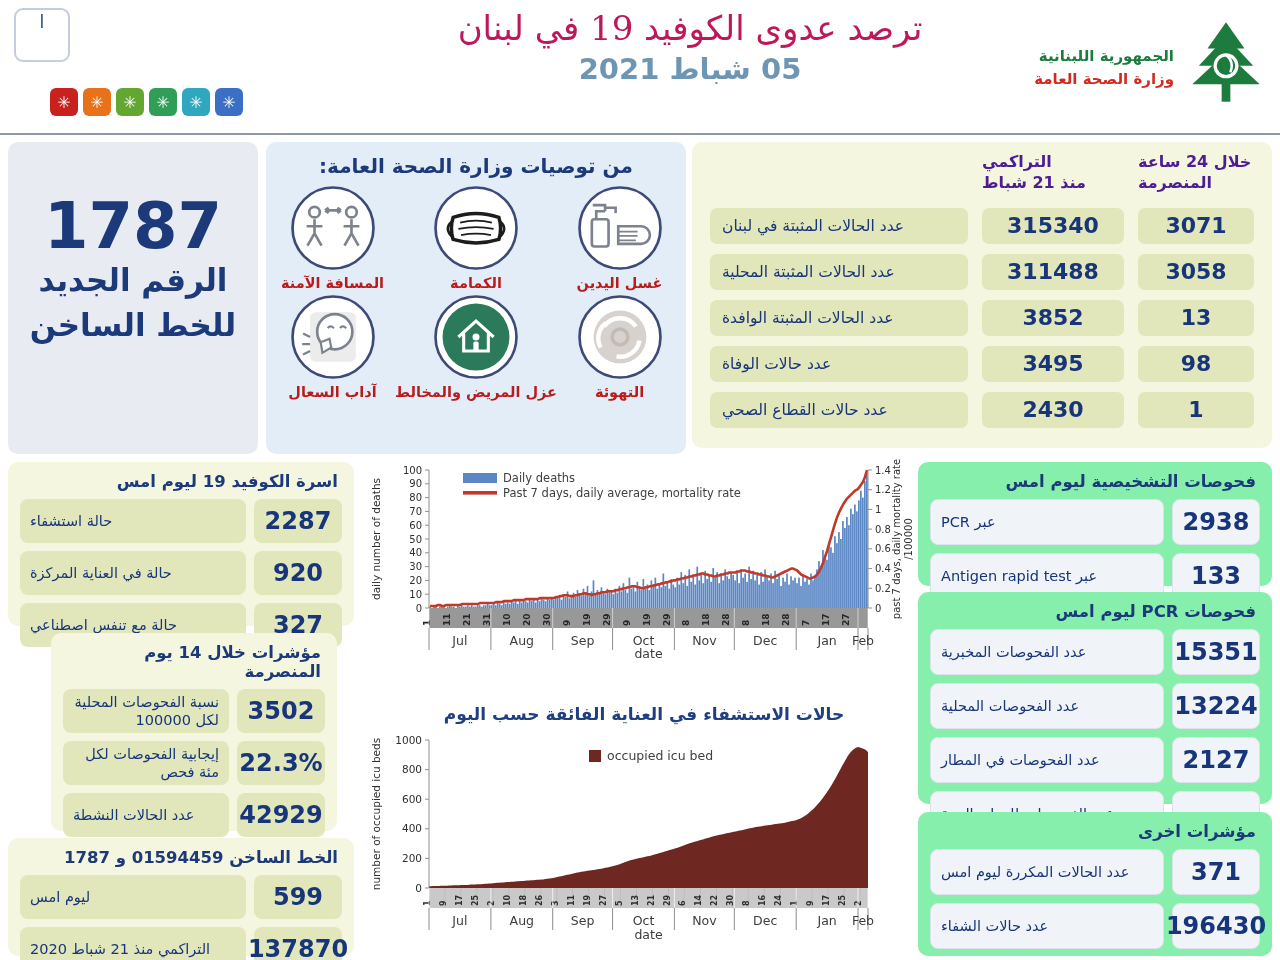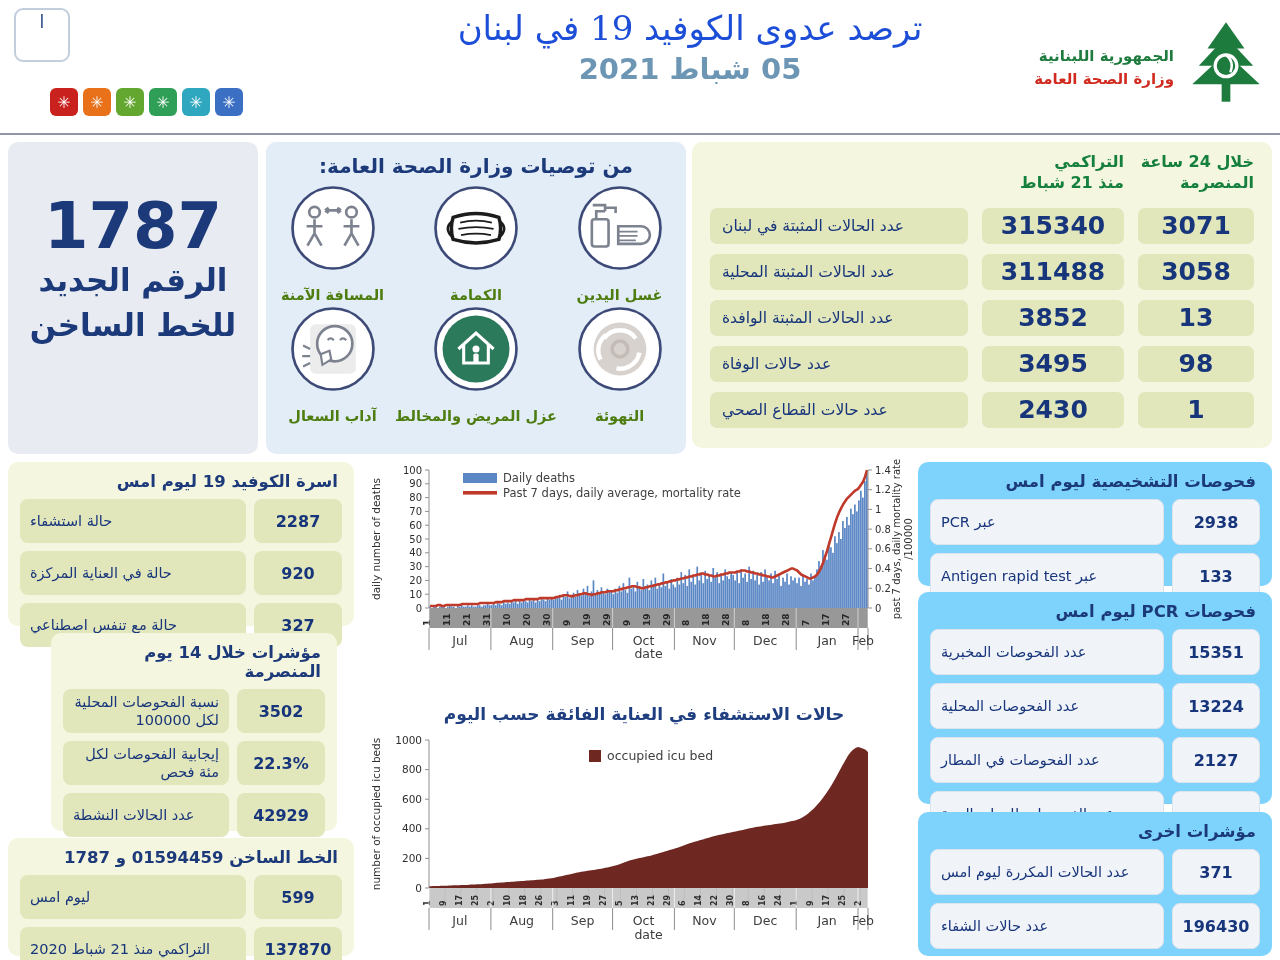--- a/index.html
+++ b/index.html
@@ -6,59 +6,59 @@
   body{width:1280px;height:960px;position:relative;overflow:hidden;
        font-family:"DejaVu Sans","Liberation Sans",sans-serif;color:#17357b;}
   .abs{position:absolute;}
   
   .corner-box{left:14px;top:8px;width:52px;height:50px;border:2px solid #c3cedd;border-radius:9px;
               display:flex;align-items:flex-start;justify-content:center;font-size:19px;color:#3d5a8e;}
   .flowers{left:50px;top:88px;display:flex;gap:5px;}
   .flower{width:28px;height:28px;border-radius:6px;display:flex;align-items:center;justify-content:center;
           color:#fff;font-size:16px;font-weight:bold;}
   .title-block{left:350px;top:6px;width:680px;text-align:center;}
-  .page-title{font-size:34px;color:#1d4ed8;direction:rtl;line-height:1.3;font-family:"DejaVu Serif","DejaVu Sans",serif;}
+  .page-title{font-size:34px;color:#be185d;direction:rtl;line-height:1.3;font-family:"DejaVu Serif","DejaVu Sans",serif;}
   .page-date{font-size:29px;font-weight:bold;color:#6d96b5;direction:rtl;margin-top:2px;}
   .logo{right:8px;top:10px;width:265px;height:115px;display:flex;flex-direction:row;align-items:center;justify-content:flex-end;gap:6px;}
   .logo-text{text-align:right;line-height:1.5;}
   .logo-line1{color:#1d7b3d;font-weight:bold;font-size:15px;direction:rtl;}
   .logo-line2{color:#d12b1f;font-weight:bold;font-size:15px;direction:rtl;}
   .divider{left:0;top:133px;width:1280px;height:2px;background:#8e96a8;}
   
   .panel{border-radius:10px;}
   .blue-lt{background:#e8ebf2;}
   .rec-bg{background:#e3edf7;}
   .yellow{background:#f5f6df;}
-  .blue-box{background:#7dd3fc;}
+  .blue-box{background:#86efac;}
   
   .hotline-panel{left:8px;top:142px;width:250px;height:312px;text-align:center;}
   .hotline-number{font-size:64px;font-weight:bold;color:#1c3a7a;margin-top:52px;line-height:1;}
   .hotline-cap{font-size:31px;color:#1c3a7a;direction:rtl;line-height:1.45;font-weight:bold;}
   
   .rec-panel{left:266px;top:142px;width:420px;height:312px;}
   .rec-title{font-size:20px;font-weight:bold;color:#1c3a7a;text-align:center;direction:rtl;padding-top:12px;}
   .rec-grid{direction:rtl;display:grid;grid-template-columns:1fr 1fr 1fr;grid-template-rows:1fr 1fr;
             padding:6px 8px 8px 8px;column-gap:4px;row-gap:2px;}
   .rec-item{display:flex;flex-direction:column;align-items:center;}
   .rec-circle{width:88px;height:88px;}
-  .rec-label{font-size:14.5px;font-weight:bold;color:#4d7c0f;direction:rtl;margin-top:15px;white-space:nowrap;}
+  .rec-label{font-size:14.5px;font-weight:bold;color:#b91c1c;direction:rtl;margin-top:3px;white-space:nowrap;}
   
   .main-table{left:692px;top:142px;width:580px;height:306px;padding:10px 18px;box-sizing:border-box;}
   .mt-grid{display:grid;grid-template-columns:1fr 142px 116px;column-gap:14px;row-gap:10px;align-items:stretch;}
-  .mt-head{font-size:16px;font-weight:bold;color:#15803d;text-align:right;direction:rtl;line-height:1.3;align-self:end;padding-bottom:4px;}
+  .mt-head{font-size:16px;font-weight:bold;color:#4c1d95;text-align:left;direction:rtl;line-height:1.3;align-self:end;padding-bottom:4px;}
   .cell{background:#e2e6bb;border-radius:7px;display:flex;align-items:center;}
   .cell.lab{justify-content:flex-end;padding:0 12px;font-size:15.5px;direction:rtl;text-align:center;min-height:36px;}
-  .cell.num{justify-content:center;font-size:25px;font-weight:bold;min-height:36px;}
+  .cell.num{justify-content:center;font-size:22px;font-weight:bold;min-height:36px;}
   
   .stat-box{box-sizing:border-box;padding:8px 12px;}
   .stat-title{font-size:16.5px;font-weight:bold;color:#1c3a7a;direction:rtl;text-align:right;padding:2px 4px 8px 0;}
   .srow{display:grid;grid-template-columns:1fr 88px;column-gap:8px;margin-bottom:8px;}
   .scell{border-radius:8px;display:flex;align-items:center;min-height:40px;}
   .scell.lab{justify-content:flex-end;padding:2px 10px;font-size:14.5px;direction:rtl;text-align:right;line-height:1.25;}
-  .scell.val{justify-content:center;font-size:16px;font-weight:bold;}
+  .scell.val{justify-content:center;font-size:24px;font-weight:bold;}
   .yellow .scell{background:#e2e6bb;}
   .blue-box .scell{background:#f0f3f8;border:1px solid #dde3ec;}
   
   .chart-box{background:#fff;}
   .chart-title{font-size:17px;font-weight:bold;color:#1f3f80;text-align:center;direction:rtl;height:24px;}
   svg text{font-family:"DejaVu Sans","Liberation Sans",sans-serif;}
 </style>
 </head>
 <body>
 

